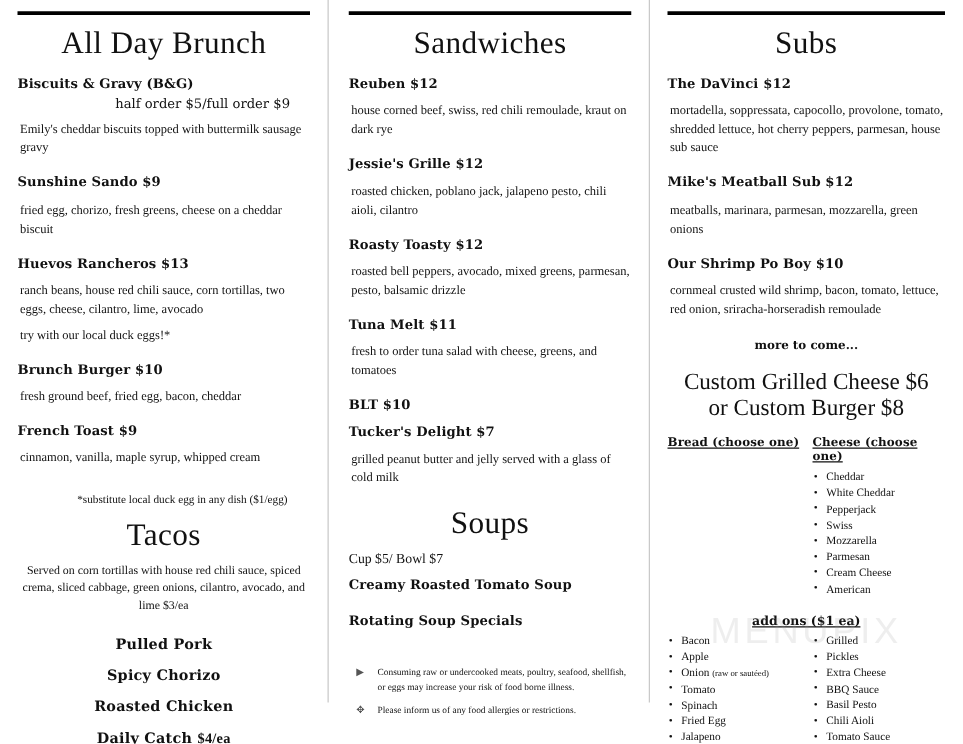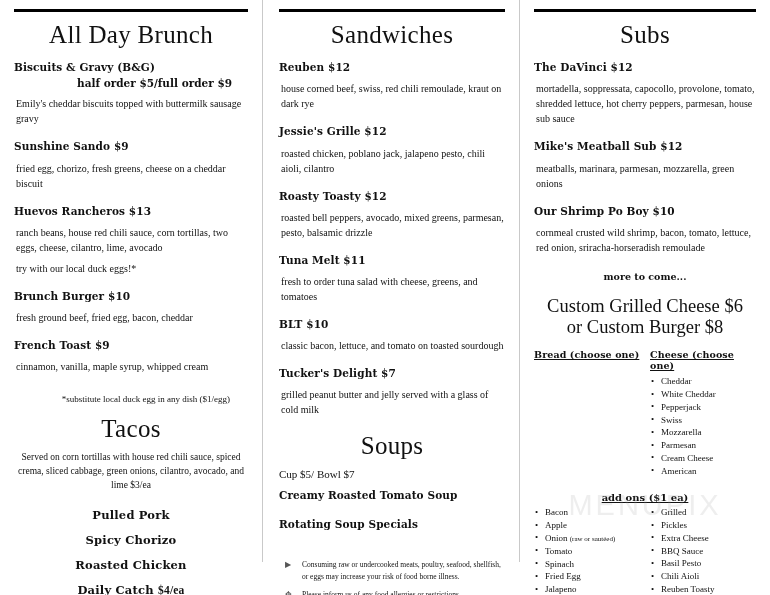--- a/index.html
+++ b/index.html
@@ -57,21 +57,21 @@
   .item-name {
     font-family: "DejaVu Serif", "Liberation Serif", serif;
     font-weight: bold;
     font-size: 10.5px;
     letter-spacing: 0.1px;
     line-height: 1.25;
     margin-bottom: 7px;
   }
   .item-price-line {
     font-family: "DejaVu Serif", "Liberation Serif", serif;
-    font-weight: bold;
+    font-weight: normal;
     font-size: 10.5px;
     text-align: right;
     margin-top: -4px;
     margin-bottom: 7px;
     padding-right: 16px;
   }
   .item-desc {
     font-family: "Liberation Serif", "DejaVu Serif", serif;
     font-size: 10px;
     line-height: 1.5;
@@ -312,21 +312,20 @@
       <div class="item-desc">roasted bell peppers, avocado, mixed greens, parmesan, pesto, balsamic drizzle</div>
     </div>
 
     <div class="item">
       <div class="item-name">Tuna Melt $11</div>
       <div class="item-desc">fresh to order tuna salad with cheese, greens, and tomatoes</div>
     </div>
 
     <div class="item">
       <div class="item-name">BLT $10</div>
-      <div class="item-desc">classic bacon, lettuce, and tomato on toasted sourdough</div>
     </div>
 
     <div class="item">
       <div class="item-name">Tucker's Delight $7</div>
       <div class="item-desc">grilled peanut butter and jelly served with a glass of cold milk</div>
     </div>
 
     <div class="section-title tight" style="margin-top:2px;">Soups</div>
 
     <div class="soup-price">Cup $5/ Bowl $7</div>
@@ -424,21 +423,21 @@
         </ul>
       </div>
       <div class="choice-col">
         <ul class="opt-list">
           <li>Grilled</li>
           <li>Pickles</li>
           <li>Extra Cheese</li>
           <li>BBQ Sauce</li>
           <li>Basil Pesto</li>
           <li>Chili Aioli</li>
-          <li>Reuben Toasty</li>
+          <li>Tomato Sauce</li>
         </ul>
       </div>
     </div>
 
     <div class="watermark">MENUPIX</div>
 
   </div>
 
 </div>
 

